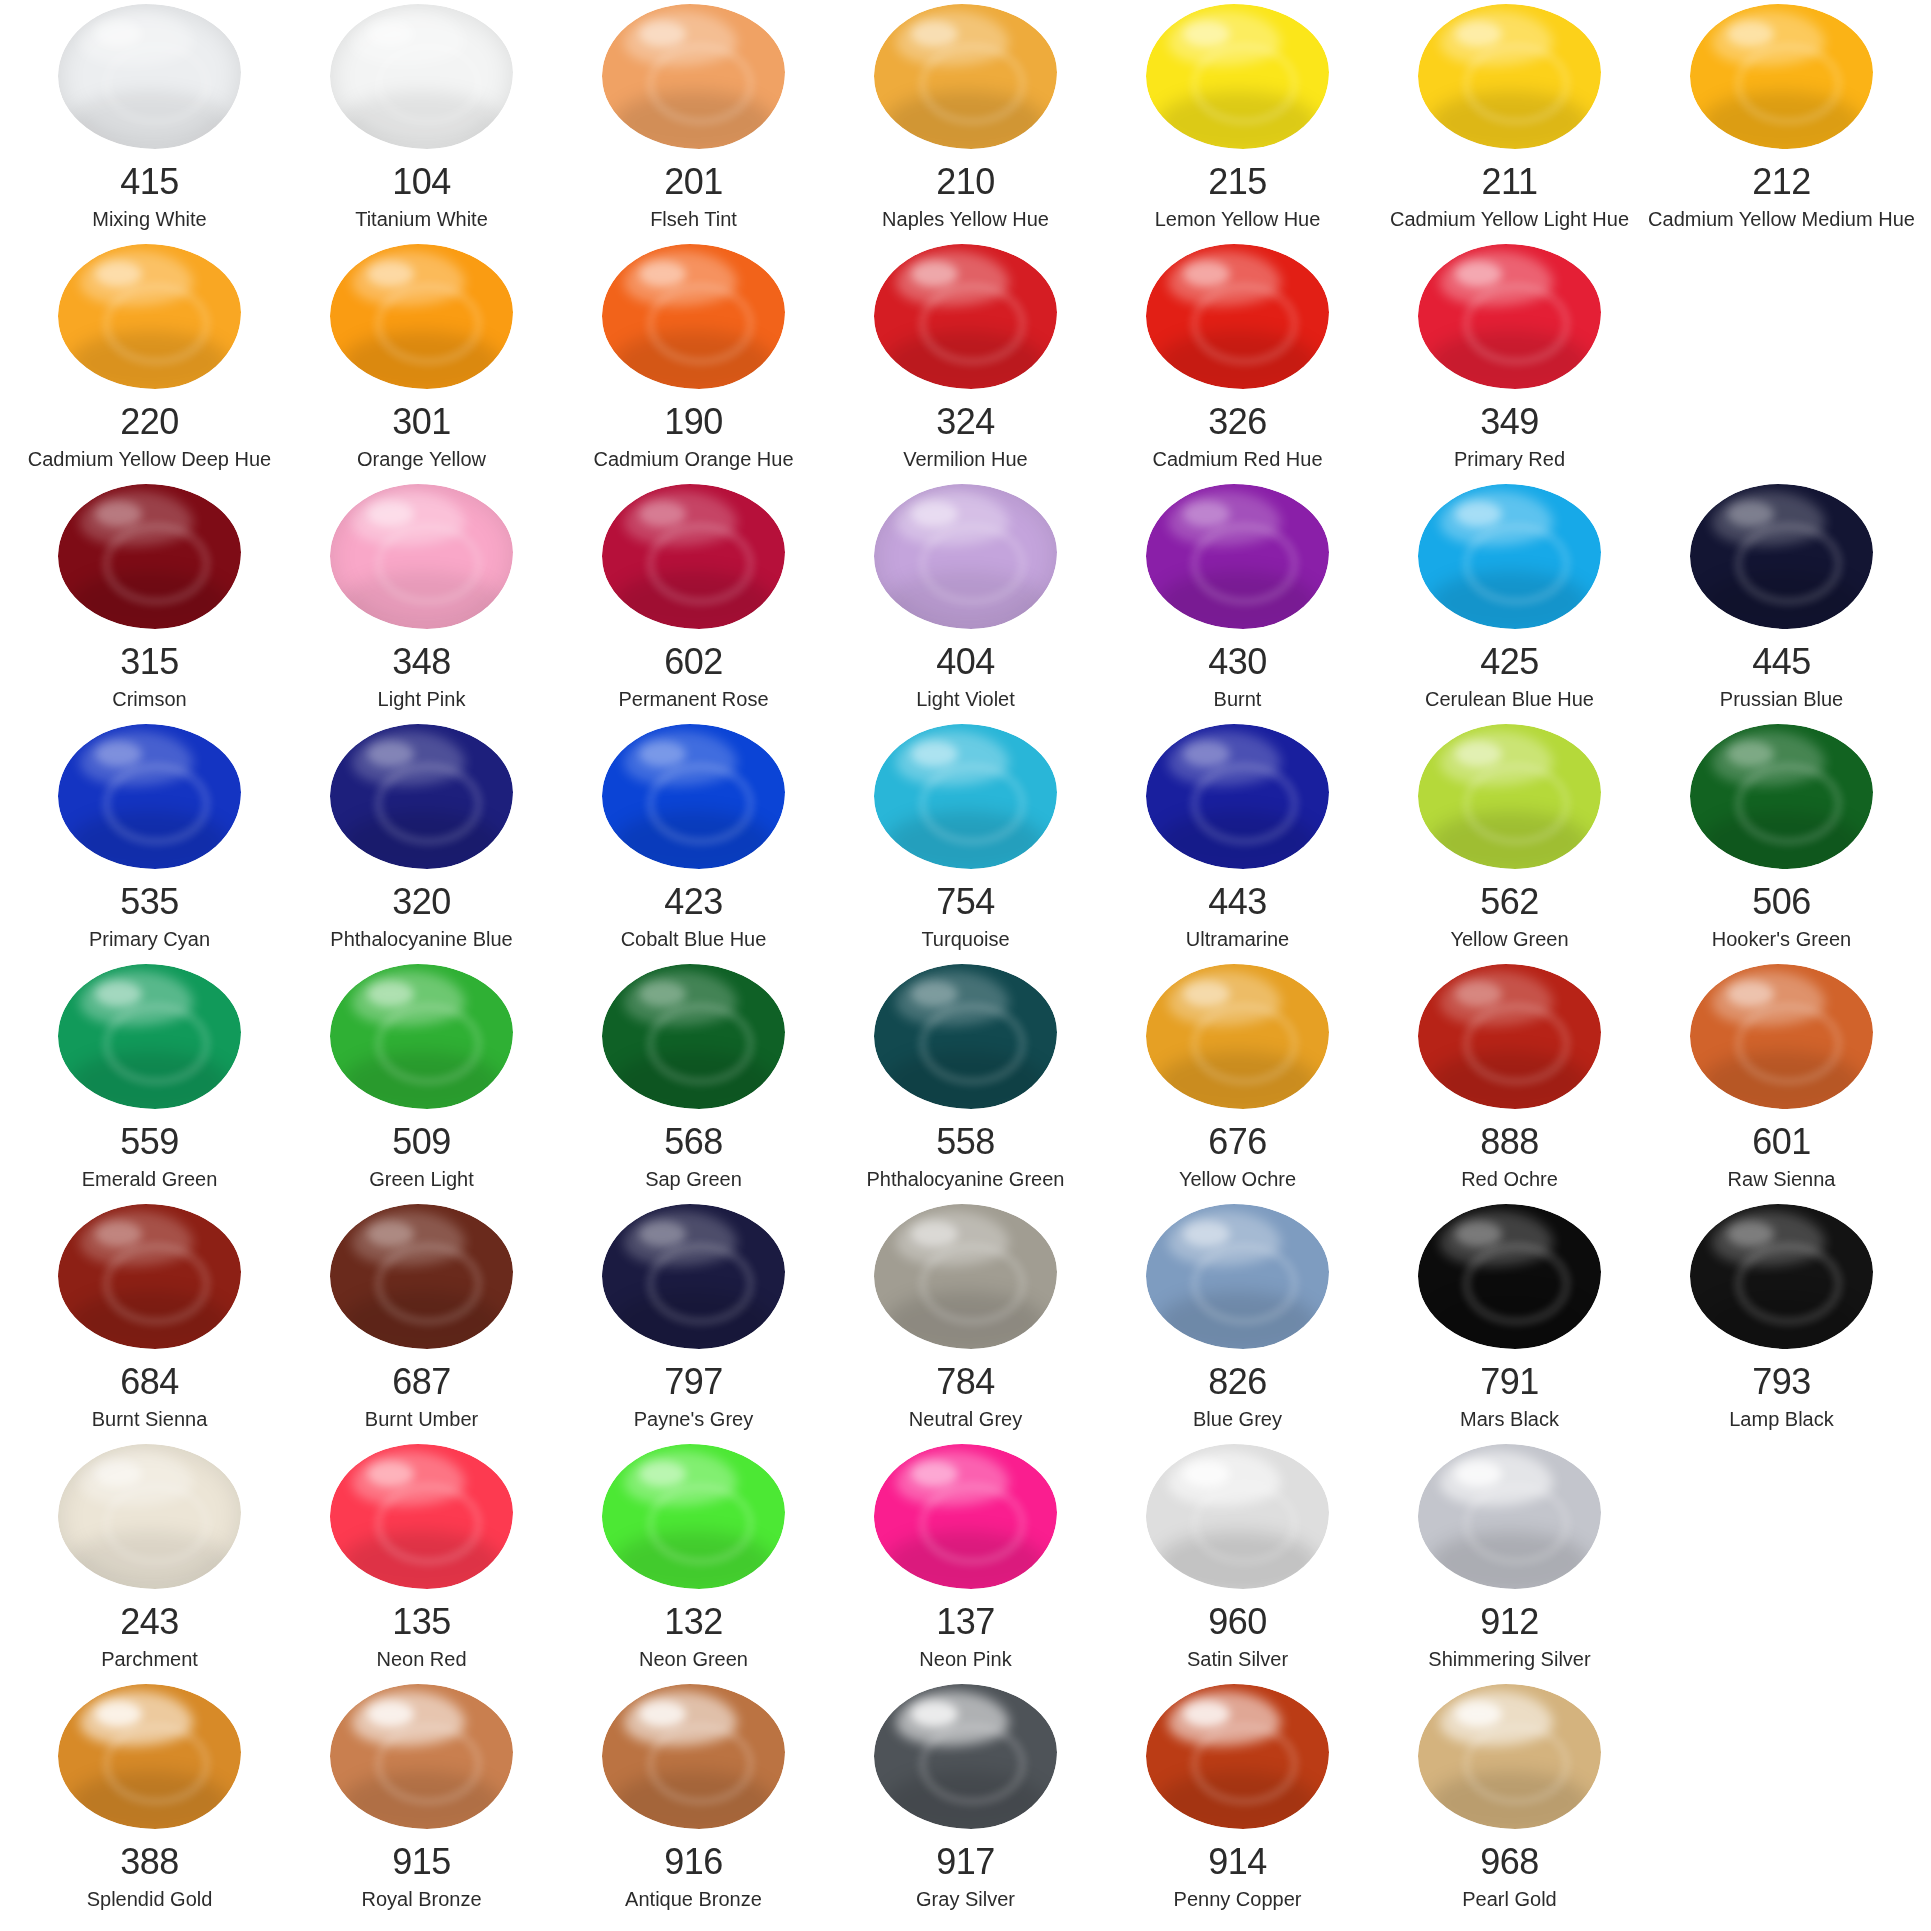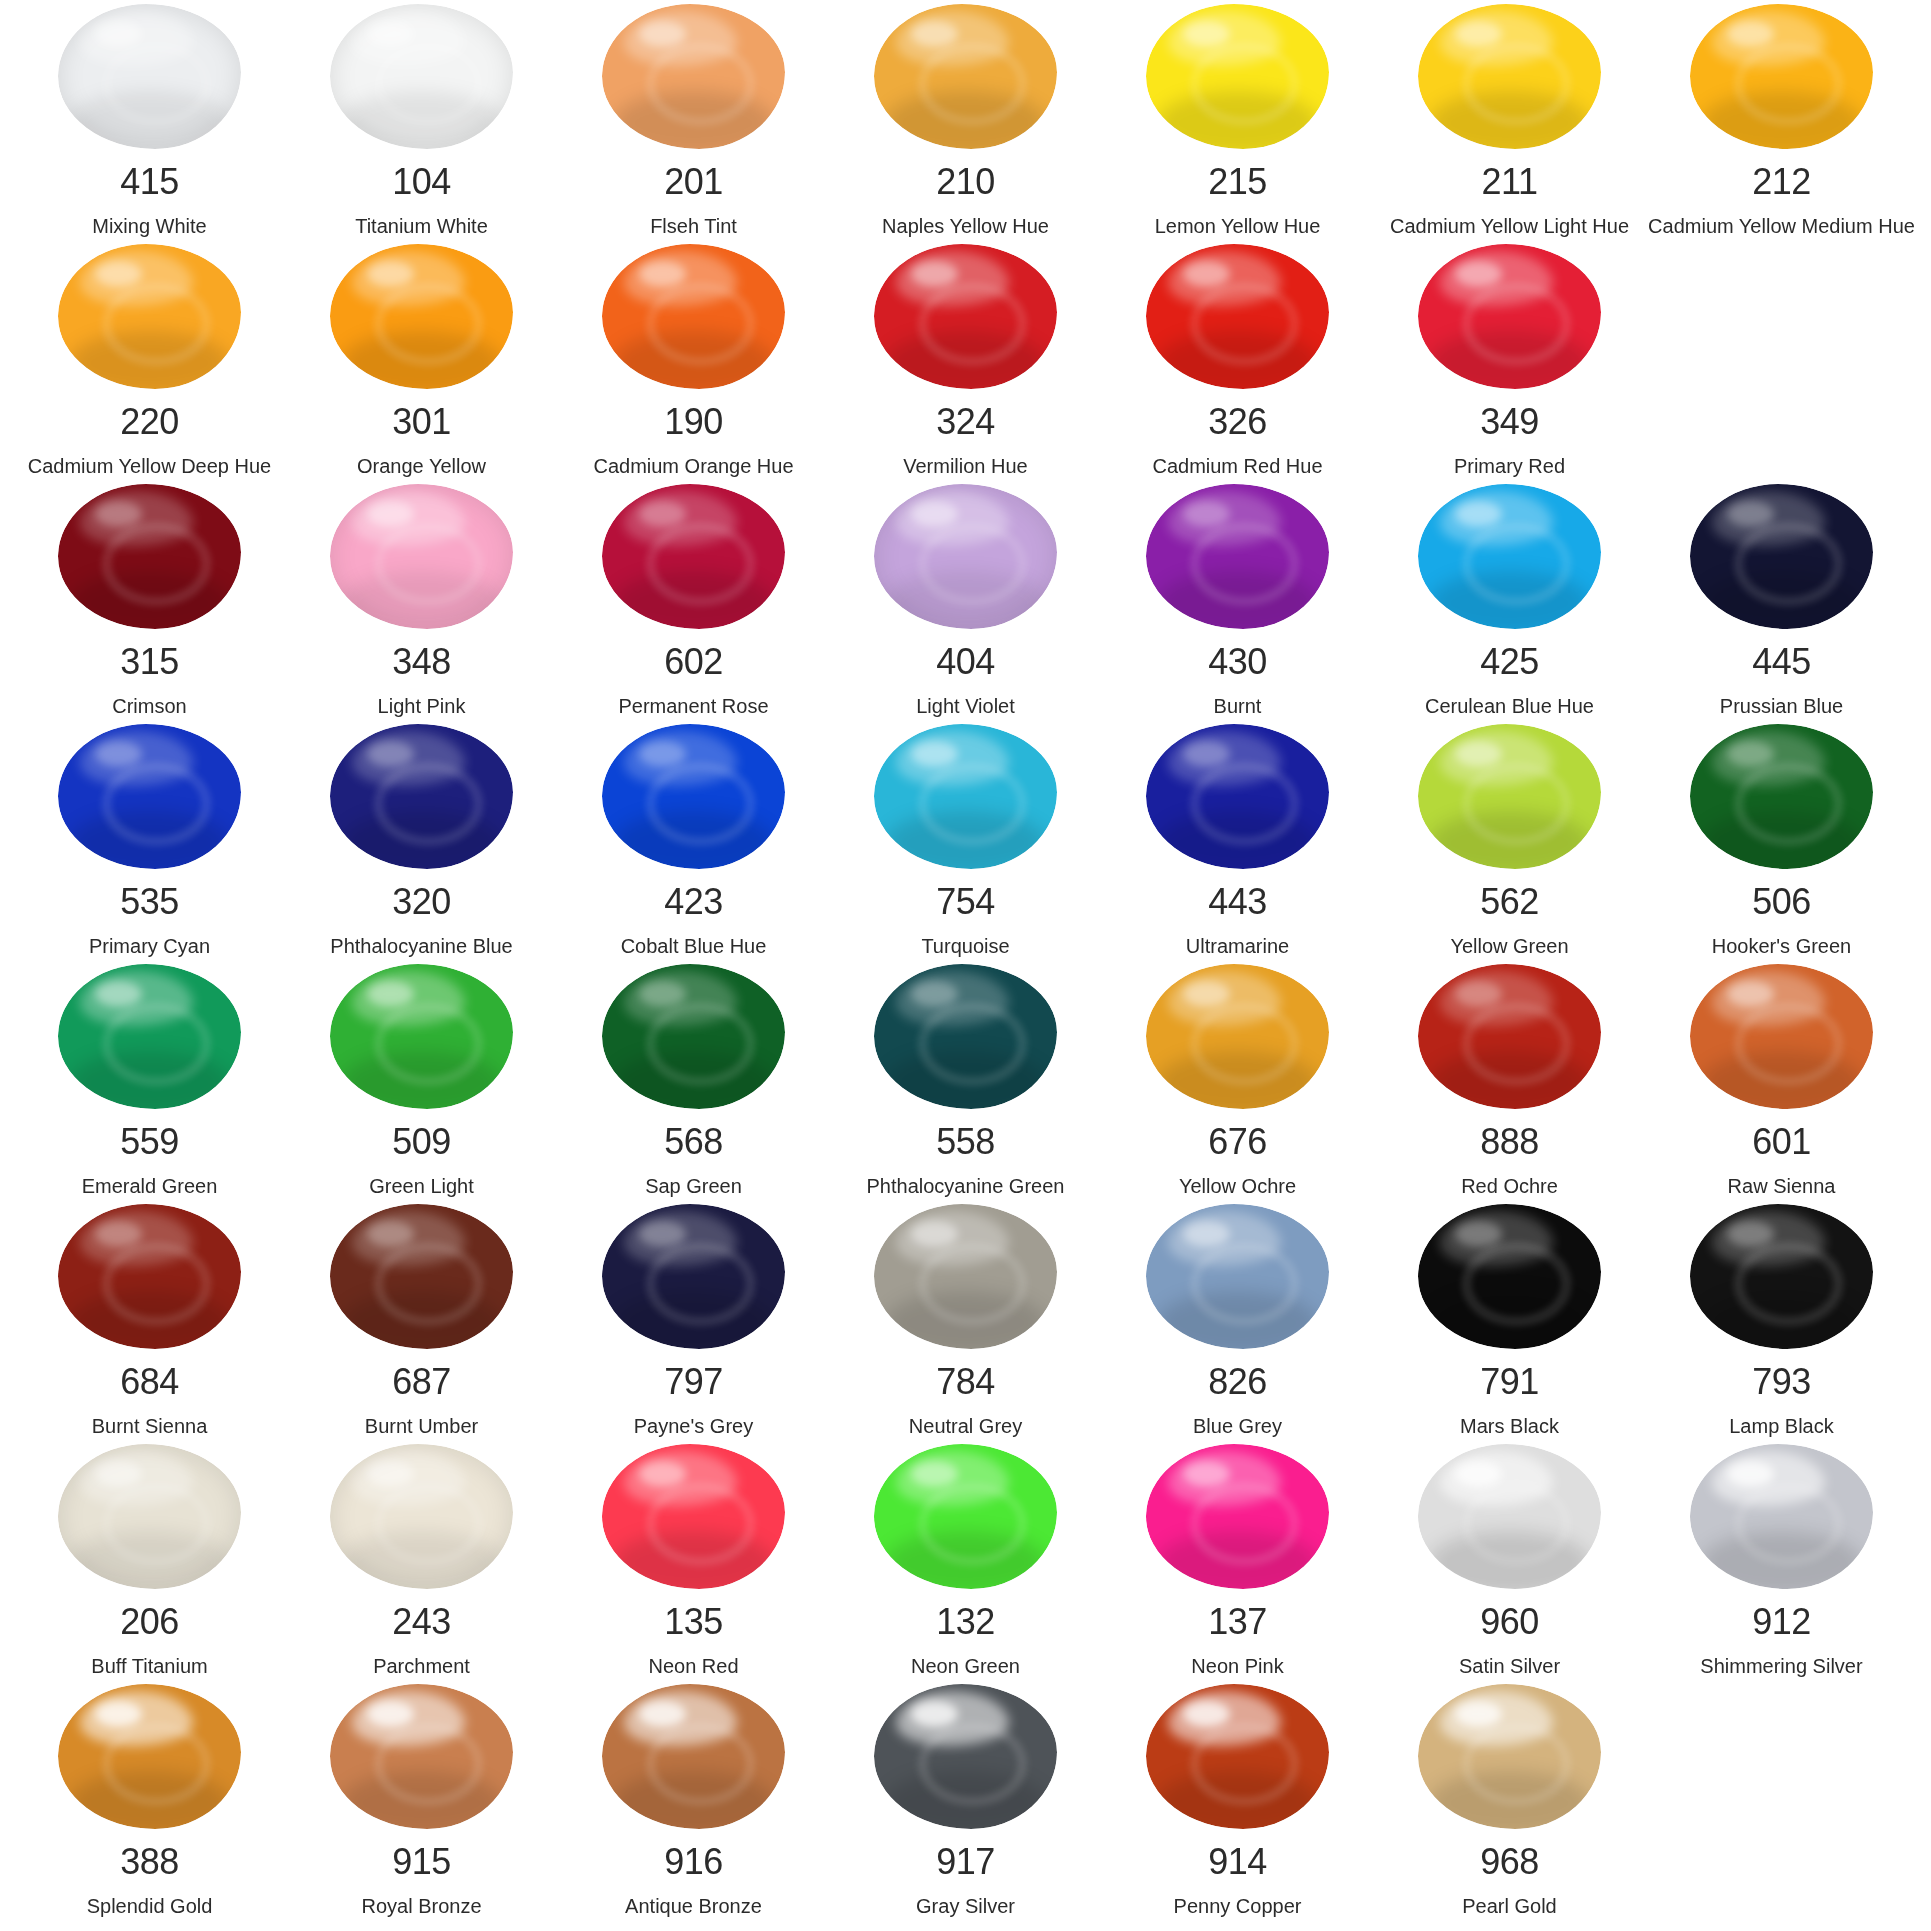--- a/index.html
+++ b/index.html
@@ -106,21 +106,21 @@
 
   .code {
     margin-top: 15.4px;
     font-size: 36px;
     font-weight: normal;
     color: #2b2b2b;
     letter-spacing: -0.5px;
     line-height: 1;
   }
   .name {
-    margin-top: 15px;
+    margin-top: 8px;
     font-size: 20px;
     color: #2b2b2b;
     line-height: 1.1;
     text-align: center;
     white-space: nowrap;
   }
   .swatch-cell.empty .blob-wrap,
   .swatch-cell.empty .code,
   .swatch-cell.empty .name { visibility: hidden; }
 </style>
@@ -669,33 +669,20 @@
             <div class="spot"></div>
           </div>
         </div>
         <div class="code">793</div>
         <div class="name">Lamp Black</div>
       </div>
     </div>
     <div class="swatch-row">
       <div class="swatch-cell">
         <div class="blob-wrap">
-          <div class="blob pale" title="Buff Titanium">
-            <div class="base" style="background: rgb(231, 226, 212);"></div>
-            <div class="pool"></div>
-            <div class="swirl"></div>
-            <div class="sheen"></div>
-            <div class="spot"></div>
-          </div>
-        </div>
-        <div class="code">206</div>
-        <div class="name">Buff Titanium</div>
-      </div>
-      <div class="swatch-cell">
-        <div class="blob-wrap">
           <div class="blob pale" title="Parchment">
             <div class="base" style="background: rgb(236, 229, 214);"></div>
             <div class="pool"></div>
             <div class="swirl"></div>
             <div class="sheen"></div>
             <div class="spot"></div>
           </div>
         </div>
         <div class="code">243</div>
         <div class="name">Parchment</div>

